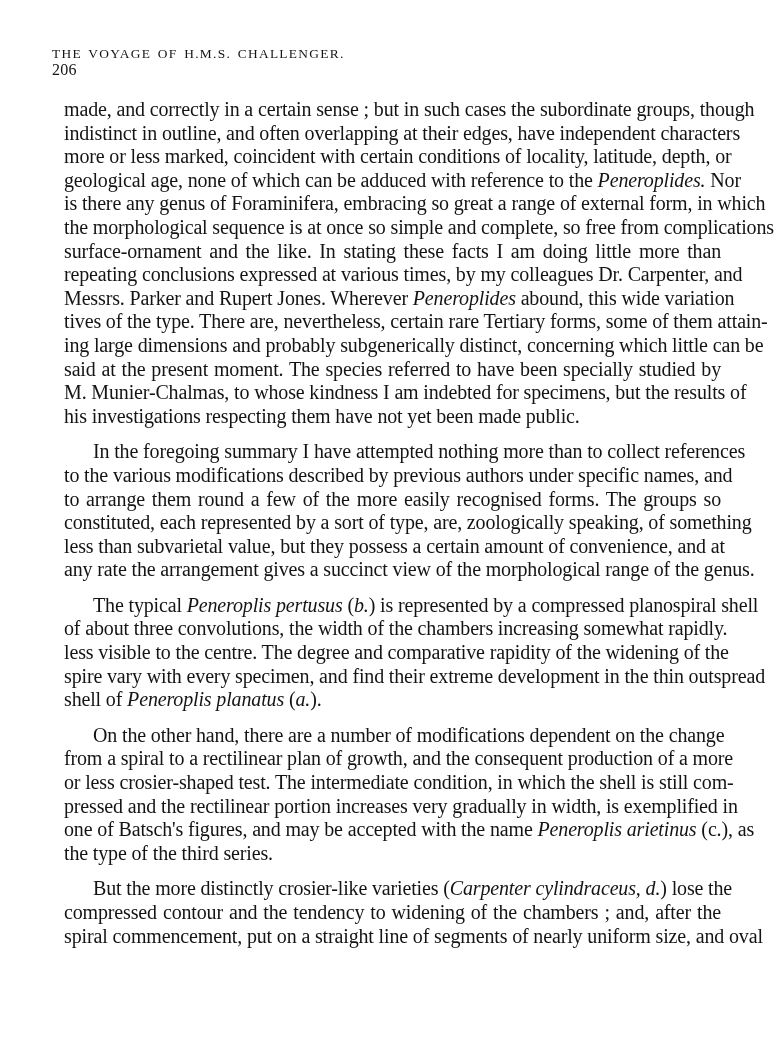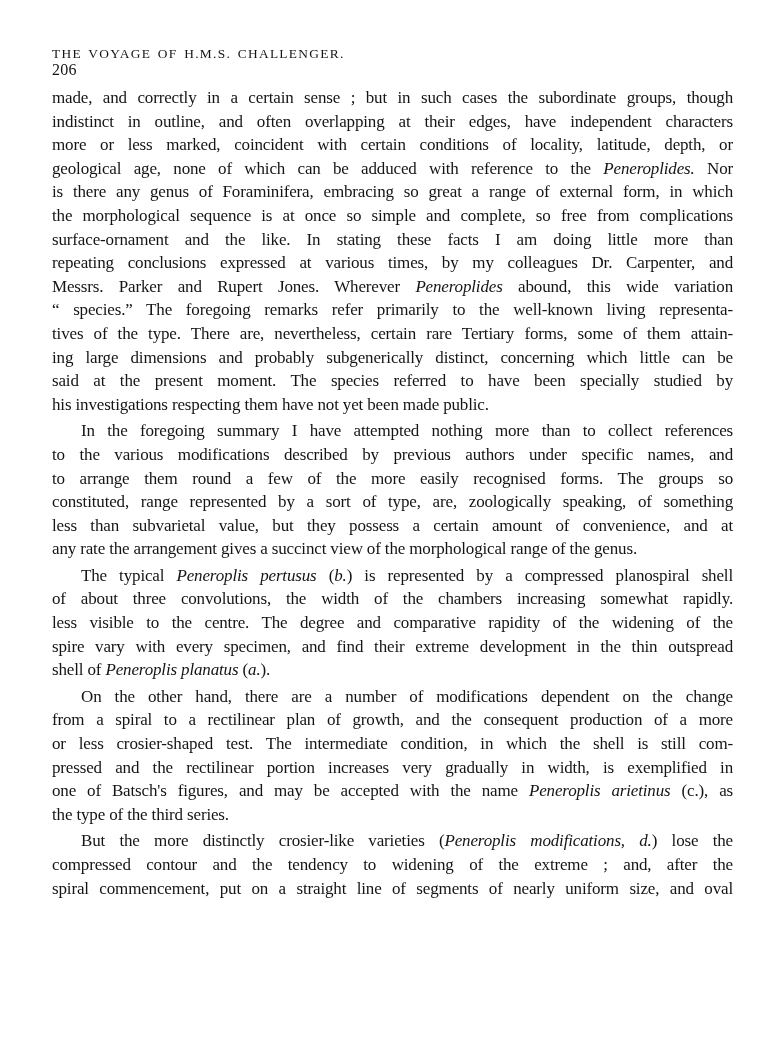--- a/index.html
+++ b/index.html
@@ -3,21 +3,21 @@
 <meta charset="utf-8">
 <style>
   html, body { margin: 0; padding: 0; background: #ffffff; }
   body { width: 776px; height: 1050px; position: relative; overflow: hidden;
          font-family: "Liberation Serif", "DejaVu Serif", serif; color: #141414; }
   .header { position: absolute; top: 44px; left: 52px; width: 681px; height: 24px; }
   .page-number { position: absolute; left: 0; top: 17px; font-size: 16px; letter-spacing: 0.2px; text-align: center; }
   .running-title { position: absolute; left: 0; right: 0; top: 2px; text-align: left;
                    font-size: 13.4px; letter-spacing: 1.3px; word-spacing: 2px; }
   .body-text { position: absolute; top: 86px; left: 52px; width: 681px; }
-  .para { margin: 0; font-size: 17px; line-height: 23.6px; text-align: justify;
+  .para { margin: 12px; font-size: 20px; line-height: 23.6px; text-align: justify;
           text-align-last: justify; letter-spacing: -0.15px; }
   .para .line { display: block; text-align: justify; text-align-last: justify; white-space: nowrap; }
   .para .line.last { text-align-last: left; }
   .para.spaced { margin-top: 3px; }
   .line.indent { padding-left: 29px; font-family: Liberation Serif, serif; }
   i { font-style: italic; }
 </style>
 </head>
 <body>
 
@@ -30,47 +30,47 @@
     <p class="para">
       <span class="line"><span>made, and correctly in a certain sense ; but in such cases the subordinate groups, though</span></span>
       <span class="line"><span>indistinct in outline, and often overlapping at their edges, have independent characters</span></span>
       <span class="line"><span>more or less marked, coincident with certain conditions of locality, latitude, depth, or</span></span>
       <span class="line"><span>geological age, none of which can be adduced with reference to the </span><i>Peneroplides.</i><span>  Nor</span></span>
       <span class="line"><span>is there any genus of Foraminifera, embracing so great a range of external form, in which</span></span>
       <span class="line"><span>the morphological sequence is at once so simple and complete, so free from complications</span></span>
       <span class="line"><span>surface-ornament and the like.  In stating these facts I am doing little more than</span></span>
       <span class="line"><span>repeating conclusions expressed at various times, by my colleagues Dr. Carpenter, and</span></span>
       <span class="line"><span>Messrs. Parker and Rupert Jones.  Wherever </span><i>Peneroplides</i><span> abound, this wide variation</span></span>
-      <span class="line"><span>“ species.”  The foregoing remarks refer primarily to the well-known living representa-</span></span>
       <span class="line"><span>tives of the type.  There are, nevertheless, certain rare Tertiary forms, some of them attain-</span></span>
       <span class="line"><span>ing large dimensions and probably subgenerically distinct, concerning which little can be</span></span>
       <span class="line"><span>said at the present moment.  The species referred to have been specially studied by</span></span>
+      <span class="line"><span>M. Munier-Chalmas, to whose kindness I am indebted for specimens, but the results of</span></span>
       <span class="line last"><span>his investigations respecting them have not yet been made public.</span></span>
     </p>
     <p class="para spaced">
       <span class="line indent"><span>In the foregoing summary I have attempted nothing more than to collect references</span></span>
       <span class="line"><span>to the various modifications described by previous authors under specific names, and</span></span>
       <span class="line"><span>to arrange them round a few of the more easily recognised forms.  The groups so</span></span>
-      <span class="line"><span>constituted, range represented by a sort of type, are, zoologically speaking, of something</span></span>
+      <span class="line"><span>constituted, each represented by a sort of type, are, zoologically speaking, of something</span></span>
       <span class="line"><span>less than subvarietal value, but they possess a certain amount of convenience, and at</span></span>
       <span class="line last"><span>any rate the arrangement gives a succinct view of the morphological range of the genus.</span></span>
     </p>
     <p class="para spaced">
       <span class="line indent"><span>The typical </span><i>Peneroplis pertusus</i><span> (</span><i>b.</i><span>) is represented by a compressed planospiral shell</span></span>
       <span class="line"><span>of about three convolutions, the width of the chambers increasing somewhat rapidly.</span></span>
       <span class="line"><span>less visible to the centre.  The degree and comparative rapidity of the widening of the</span></span>
       <span class="line"><span>spire vary with every specimen, and find their extreme development in the thin outspread</span></span>
       <span class="line last"><span>shell of </span><i>Peneroplis planatus</i><span> (</span><i>a.</i><span>).</span></span>
     </p>
     <p class="para spaced">
       <span class="line indent"><span>On the other hand, there are a number of modifications dependent on the change</span></span>
       <span class="line"><span>from a spiral to a rectilinear plan of growth, and the consequent production of a more</span></span>
       <span class="line"><span>or less crosier-shaped test.  The intermediate condition, in which the shell is still com-</span></span>
       <span class="line"><span>pressed and the rectilinear portion increases very gradually in width, is exemplified in</span></span>
       <span class="line"><span>one of Batsch's figures, and may be accepted with the name </span><i>Peneroplis arietinus</i><span> (c.), as</span></span>
       <span class="line last"><span>the type of the third series.</span></span>
     </p>
     <p class="para spaced">
-      <span class="line indent"><span>But the more distinctly crosier-like varieties (</span><i>Peneroplis modifications, d.</i><span>) lose the</span></span>
-      <span class="line"><span>compressed contour and the tendency to widening of the extreme ; and, after the</span></span>
+      <span class="line indent"><span>But the more distinctly crosier-like varieties (</span><i>Carpenter cylindraceus, d.</i><span>) lose the</span></span>
+      <span class="line"><span>compressed contour and the tendency to widening of the chambers ; and, after the</span></span>
       <span class="line"><span>spiral commencement, put on a straight line of segments of nearly uniform size, and oval</span></span>
     </p>
   </div>
 
 </body></html>

